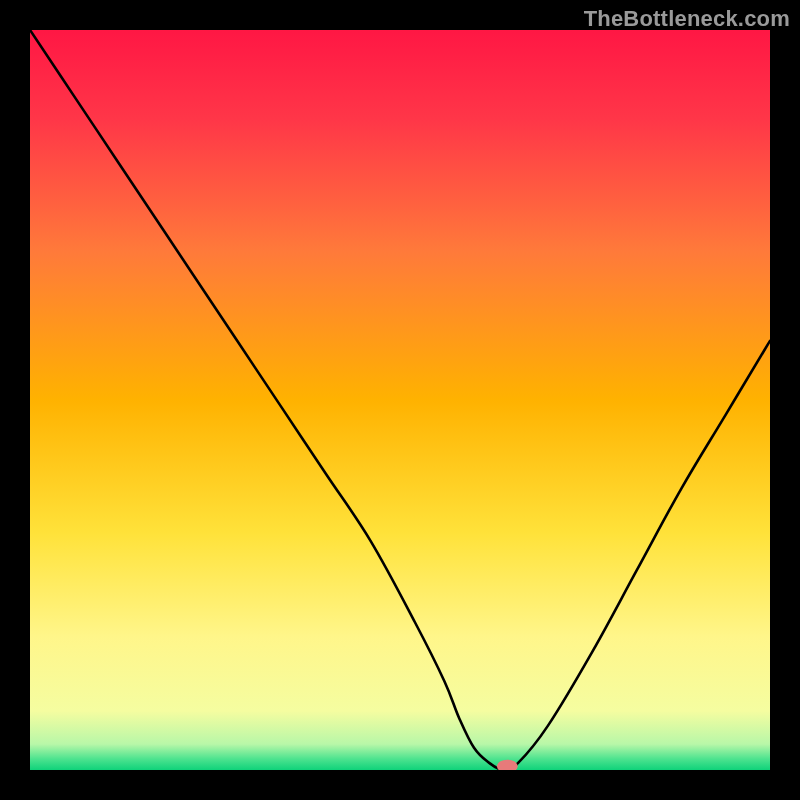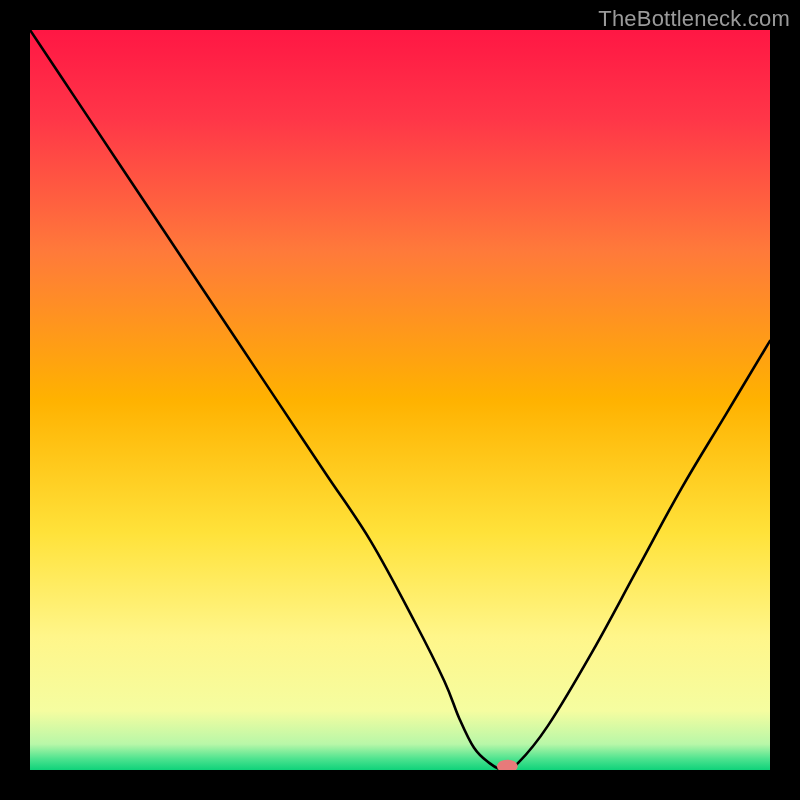--- a/index.html
+++ b/index.html
@@ -23,21 +23,21 @@
     width: 740px;
     height: 740px;
     overflow: hidden;
   }
   .watermark {
     position: absolute;
     top: 6px;
     right: 10px;
     color: #9a9a9a;
     font-size: 22px;
-    font-weight: 400;
+    font-weight: 700;
     letter-spacing: 0.2px;
     z-index: 20;
   }
   svg { display: block; }
 </style>
 </head>
 <body>
 
 <div class="frame">
   <div class="watermark">TheBottleneck.com</div>

